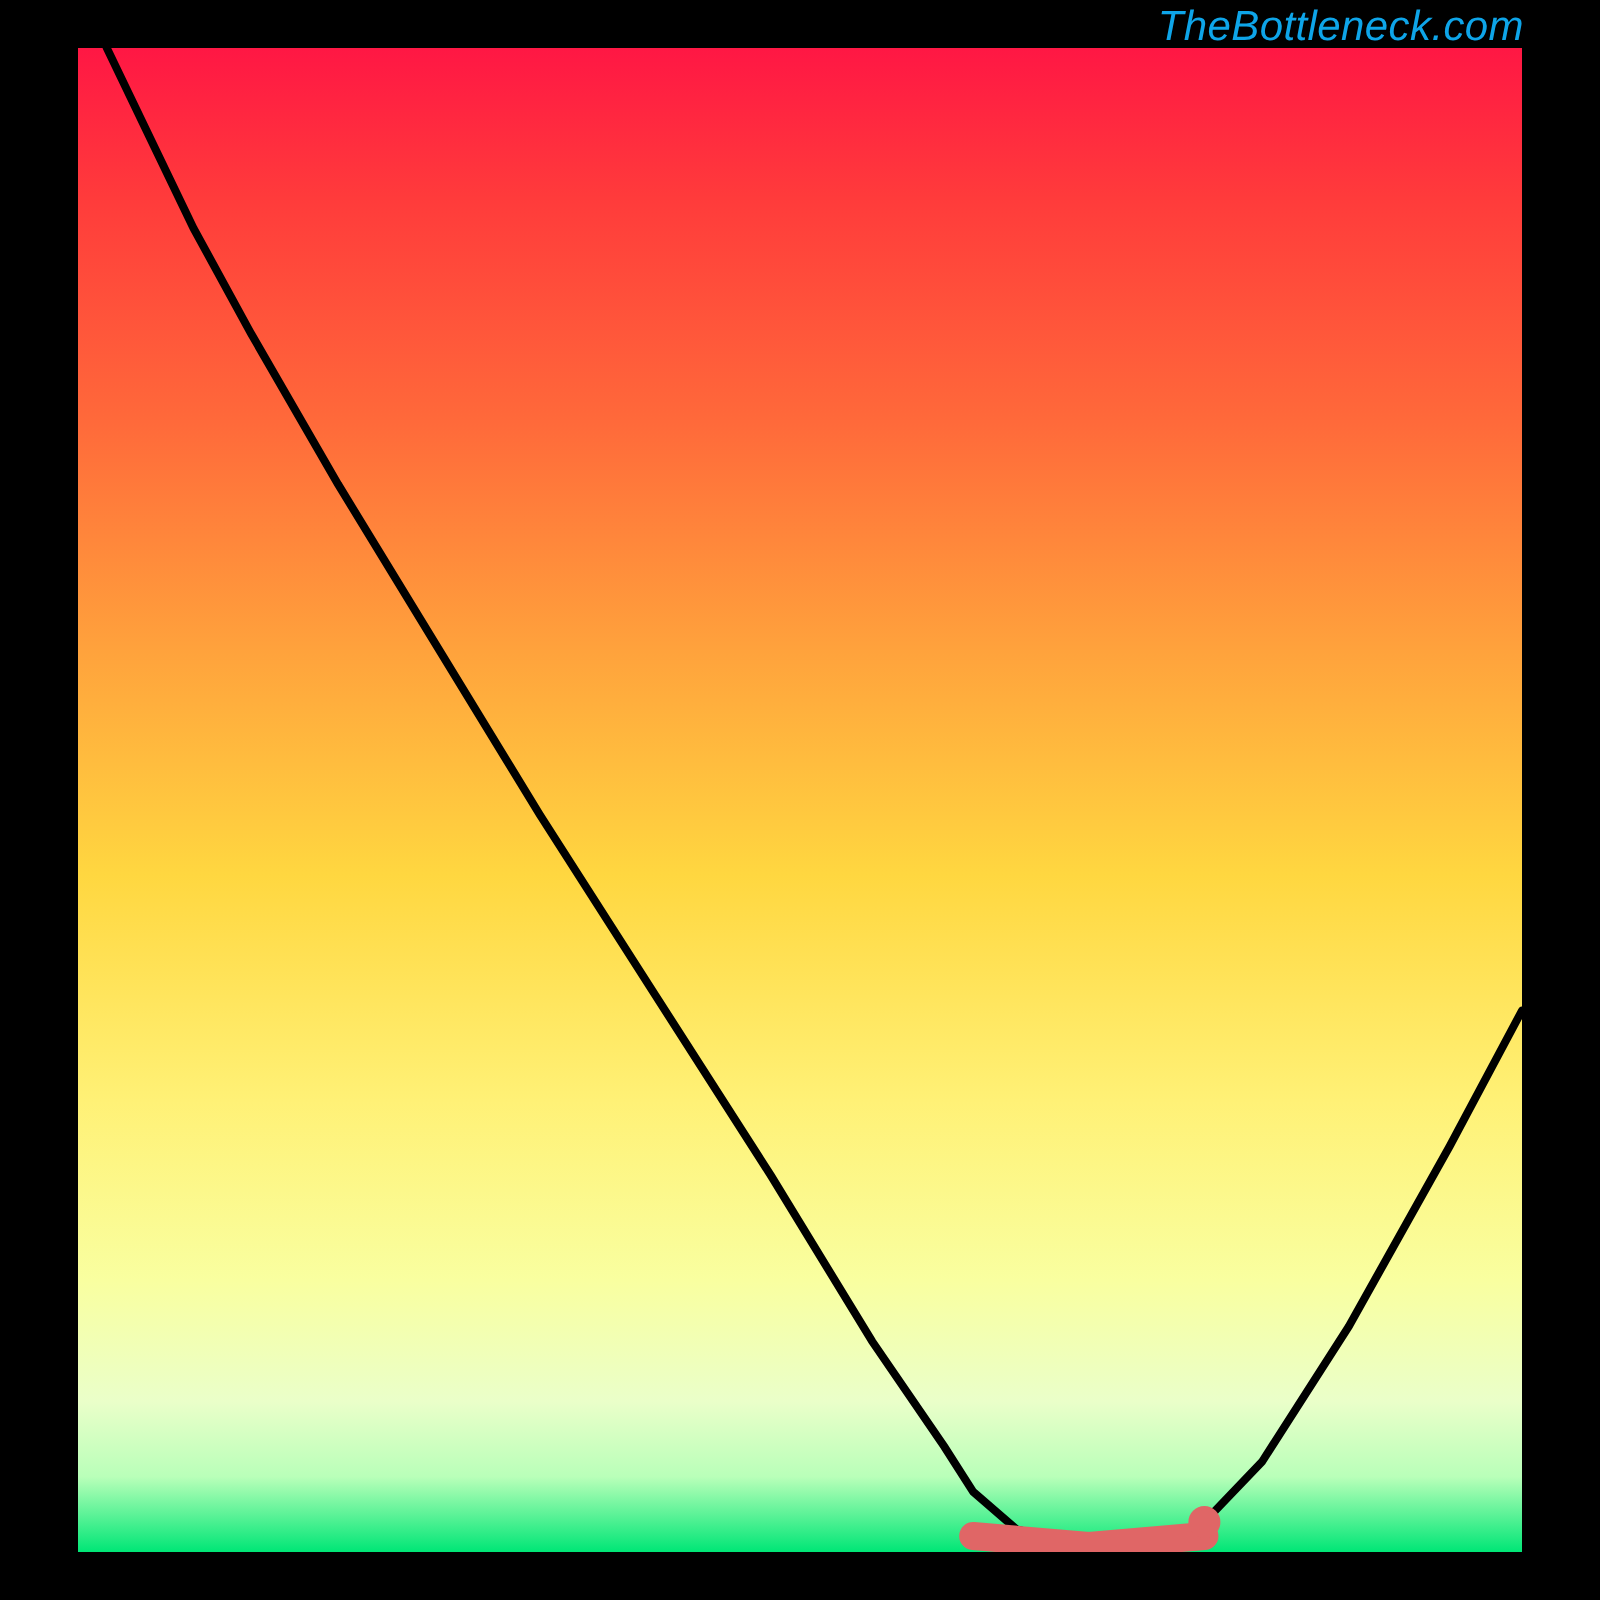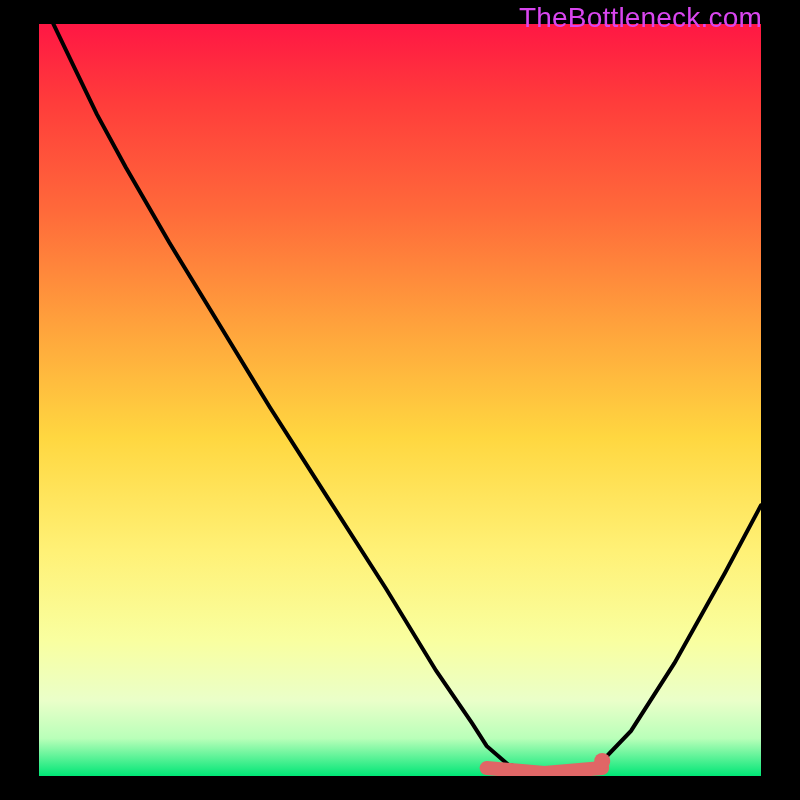--- a/index.html
+++ b/index.html
@@ -43,24 +43,25 @@
     position: absolute;
     left: 0;
     top: 0;
     width: 722px;
     height: 752px;
   }
   .watermark {
     position: absolute;
     top: 2px;
     right: 38px;
-    color: #d946ef;
-    font-size: 28px;
+    color: #0ea5e9;
+    font-size: 21px;
     font-weight: 500;
     letter-spacing: 0.2px;
+    font-style: italic;
   }
 </style>
 </head>
 <body>
 
 <div class="frame">
 
   <div class="plot-area">
     <svg viewBox="0 0 722 752">
 

